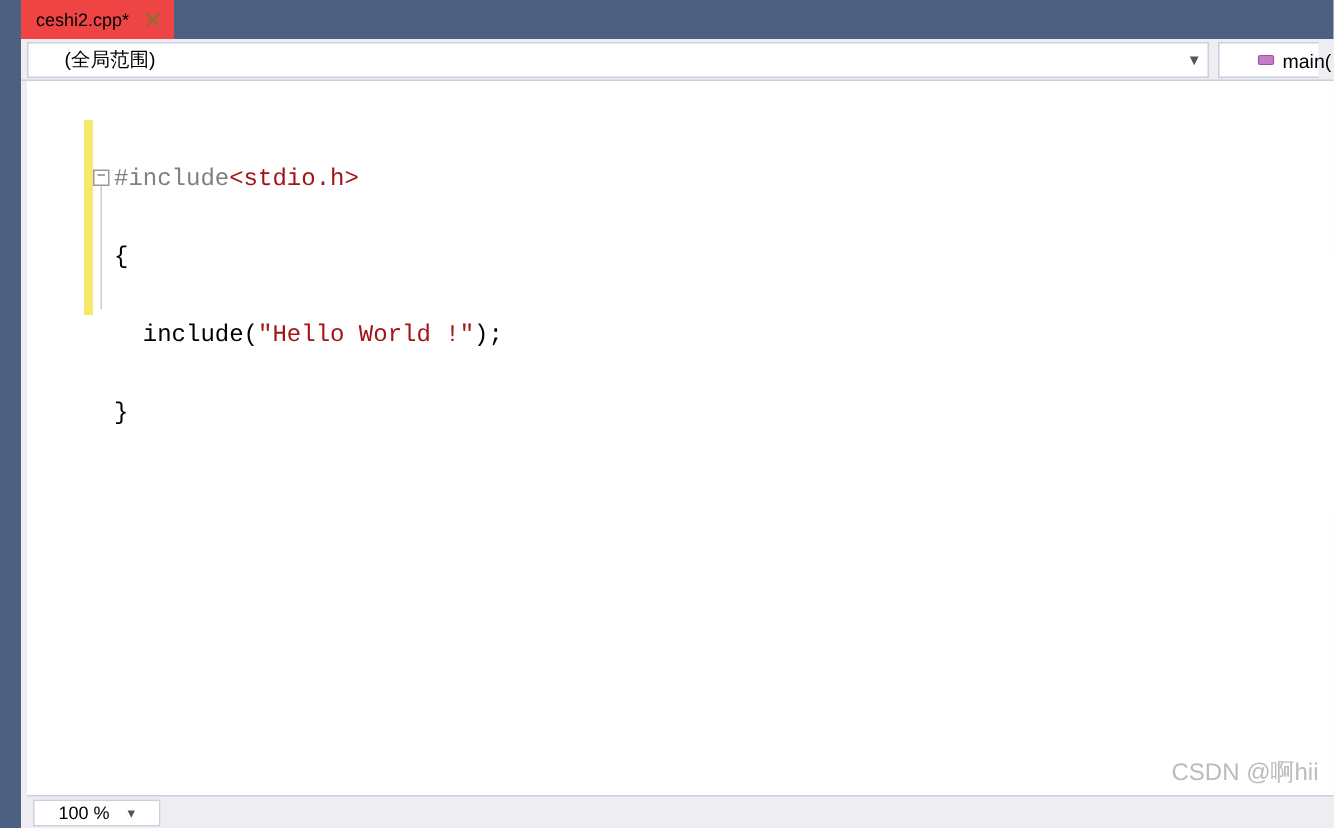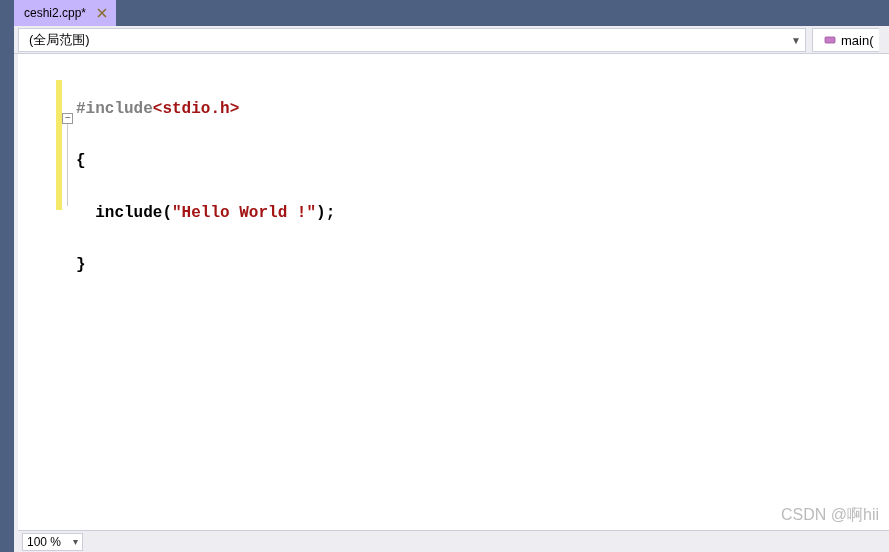--- a/index.html
+++ b/index.html
@@ -24,21 +24,21 @@
       position: absolute;
       left: 14px;
       top: 0;
       right: 0;
       height: 26px;
       background: #4d6082;
       display: flex;
       align-items: flex-end;
     }
     .tab {
-      background: #c4b5fd;
+      background: #ef4444;
       height: 26px;
       display: flex;
       align-items: center;
       padding: 0 6px 0 10px;
       font-family: "Segoe UI", Tahoma, sans-serif;
       font-size: 12px;
       color: #000;
       gap: 8px;
     }
     .tab-close {
@@ -64,21 +64,21 @@
       padding: 2px 0;
       border-bottom: 1px solid #cccedb;
     }
     .dropdown {
       background: #fff;
       border: 1px solid #cccedb;
       height: 24px;
       display: flex;
       align-items: center;
       justify-content: space-between;
-      padding: 0 4px 0 10px;
+      padding: 0 4px 0 24px;
       font-family: "Segoe UI", Tahoma, sans-serif;
       font-size: 13px;
     }
     .dropdown.scope { width: 788px; margin-left: 4px; }
     .dropdown.member { flex: 1; min-width: 0; margin-right: 10px; border-right: none; }
     .dropdown-arrow {
       color: #555;
       font-size: 10px;
       margin-left: 6px;
     }
@@ -140,22 +140,21 @@
     .code-content {
       position: absolute;
       left: 58px;
       top: 0;
       right: 0;
       font-family: Consolas, "Courier New", "NSimSun", monospace;
       font-size: 16px;
       line-height: 26px;
       white-space: pre;
       color: #000;
-      padding-top: 16px;
-      font-weight: bold;
+      padding-top: 26px;
     }
     .code-line { height: 26px; }
     .tok-preproc { color: #808080; }
     .tok-include-path { color: #a31515; }
     .tok-keyword { color: #0000ff; }
     .tok-string { color: #a31515; }
     .tok-func { color: #000; }
     .tok-punct { color: #000; }
     .status-bar {
       position: absolute;
@@ -167,21 +166,21 @@
       border-top: 1px solid #cccedb;
       display: flex;
       align-items: center;
       padding: 0 4px;
       font-family: "Segoe UI", Tahoma, sans-serif;
       font-size: 12px;
     }
     .zoom-box {
       background: #fff;
       border: 1px solid #cccedb;
-      padding: 1px 4px;
+      padding: 1px 16px;
       display: flex;
       align-items: center;
       gap: 6px;
     }
     .watermark {
       position: absolute;
       right: 10px;
       bottom: 26px;
       font-family: "Segoe UI", Tahoma, sans-serif;
       font-size: 16px;

